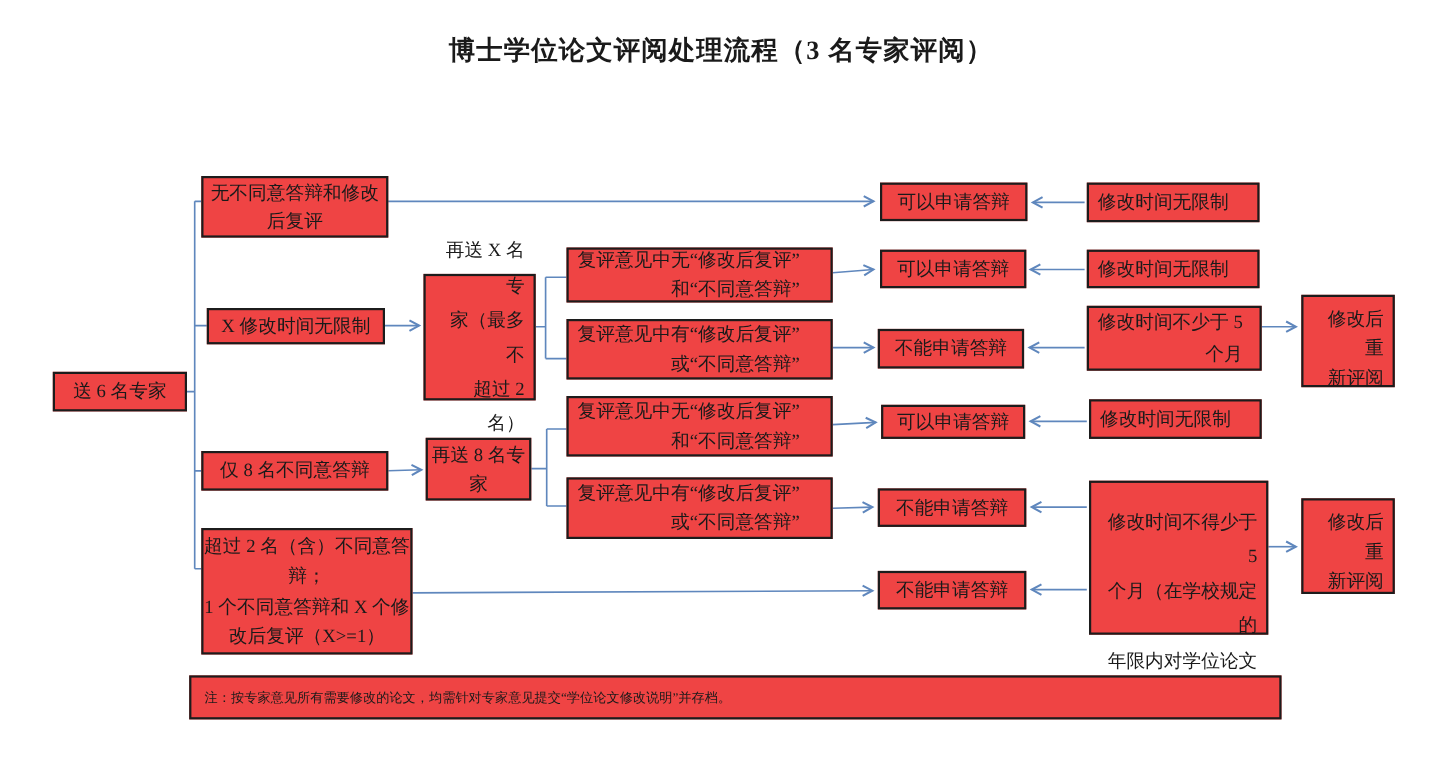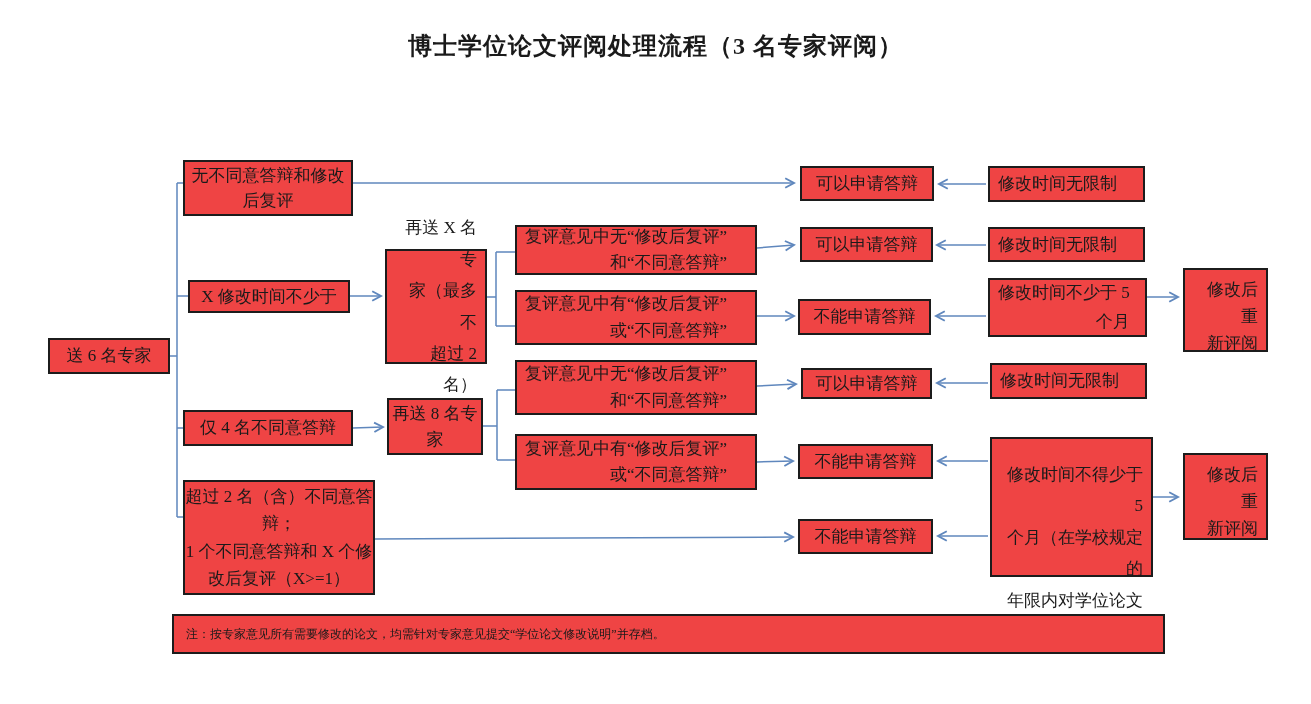--- a/index.html
+++ b/index.html
@@ -64,22 +64,22 @@
     <line class="conn" marker-end="url(#arw)" x1="988" y1="536" x2="938" y2="536"></line>
 
     <line class="conn" marker-end="url(#arw)" x1="1147" y1="297" x2="1178" y2="297"></line>
     <line class="conn" marker-end="url(#arw)" x1="1153" y1="497" x2="1178" y2="497"></line>
   </svg>
 
   <div class="box" style="left:48px; top:338px; width:122px; height:36px;">送 6 名专家</div>
 
   <div class="box" style="left:183px; top:160px; width:170px; height:56px;">无不同意答辩和修改
 后复评</div>
-  <div class="box" style="left:188px; top:280px; width:162px; height:33px;">X 修改时间不少于</div>
-  <div class="box" style="left:183px; top:410px; width:170px; height:36px;">仅 4 名不同意答辩</div>
+  <div class="box" style="left:188px; top:280px; width:162px; height:33px;">X 修改时间无限制</div>
+  <div class="box" style="left:183px; top:410px; width:170px; height:36px;">仅 8 名不同意答辩</div>
   <div class="box" style="left:183px; top:480px; width:192px; height:115px; line-height:1.6;">超过 2 名（含）不同意答
 辩；
 1 个不同意答辩和 X 个修
 改后复评（X&gt;=1）</div>
 
   <div class="box alignleft loose" style="left:385px; top:249px; width:102px; height:115px;">再送 X 名专
 家（最多不
 超过 2 名）</div>
   <div class="box" style="left:387px; top:398px; width:96px; height:57px;">再送 8 名专
 家</div>

